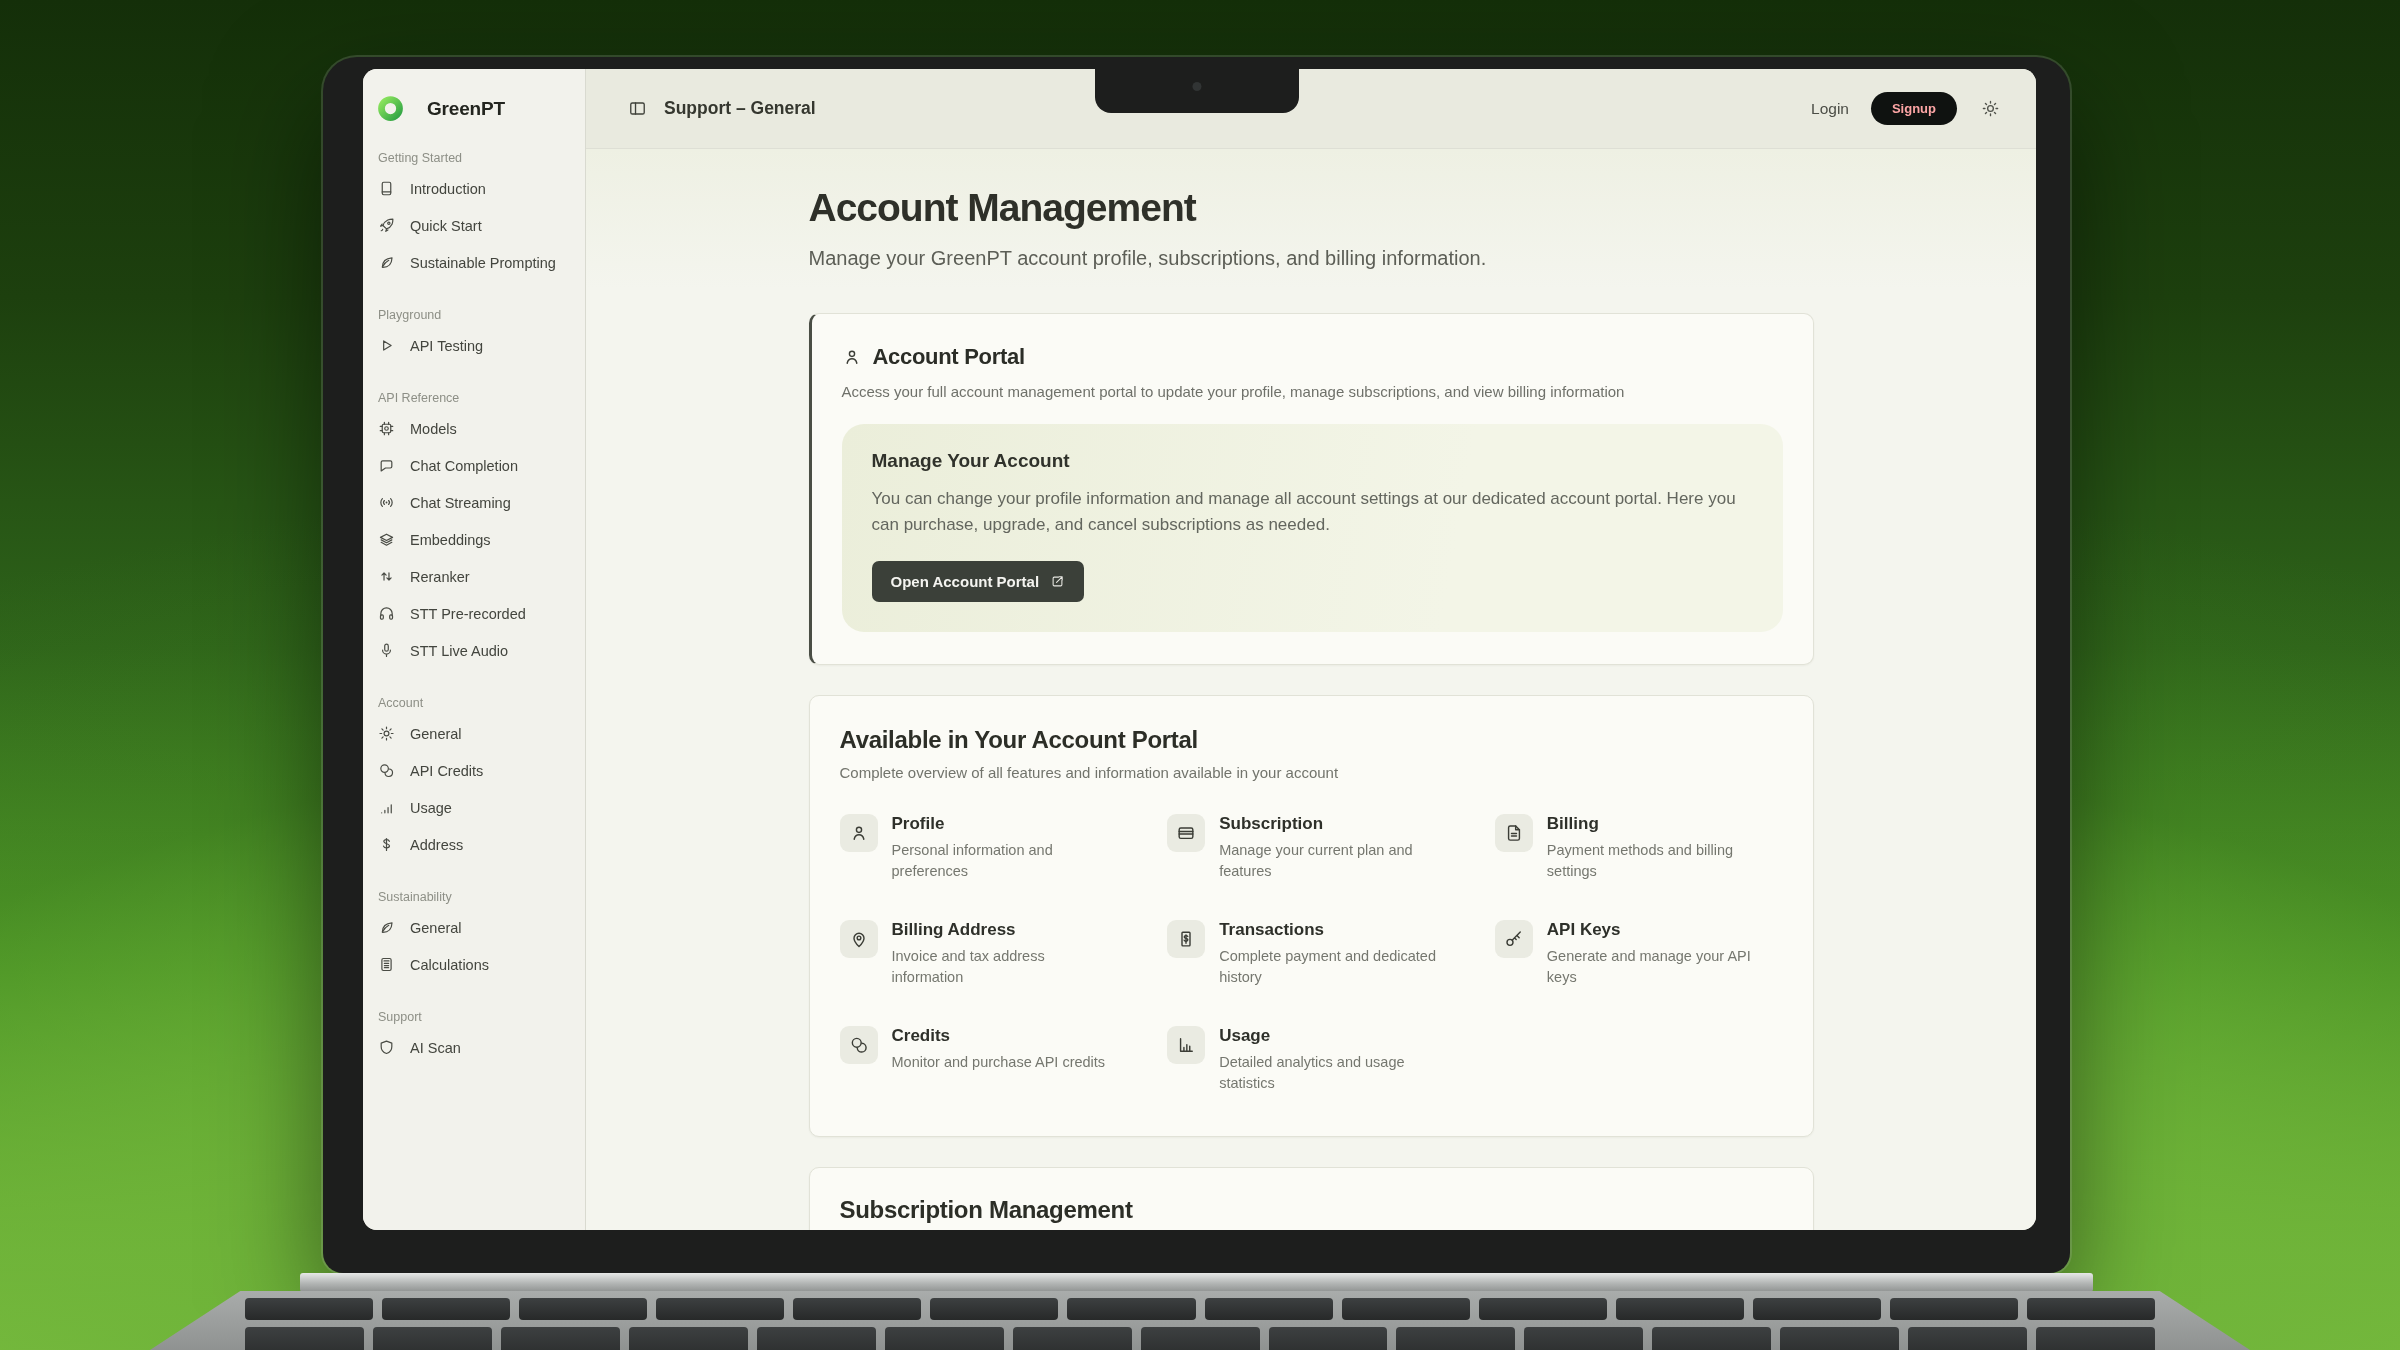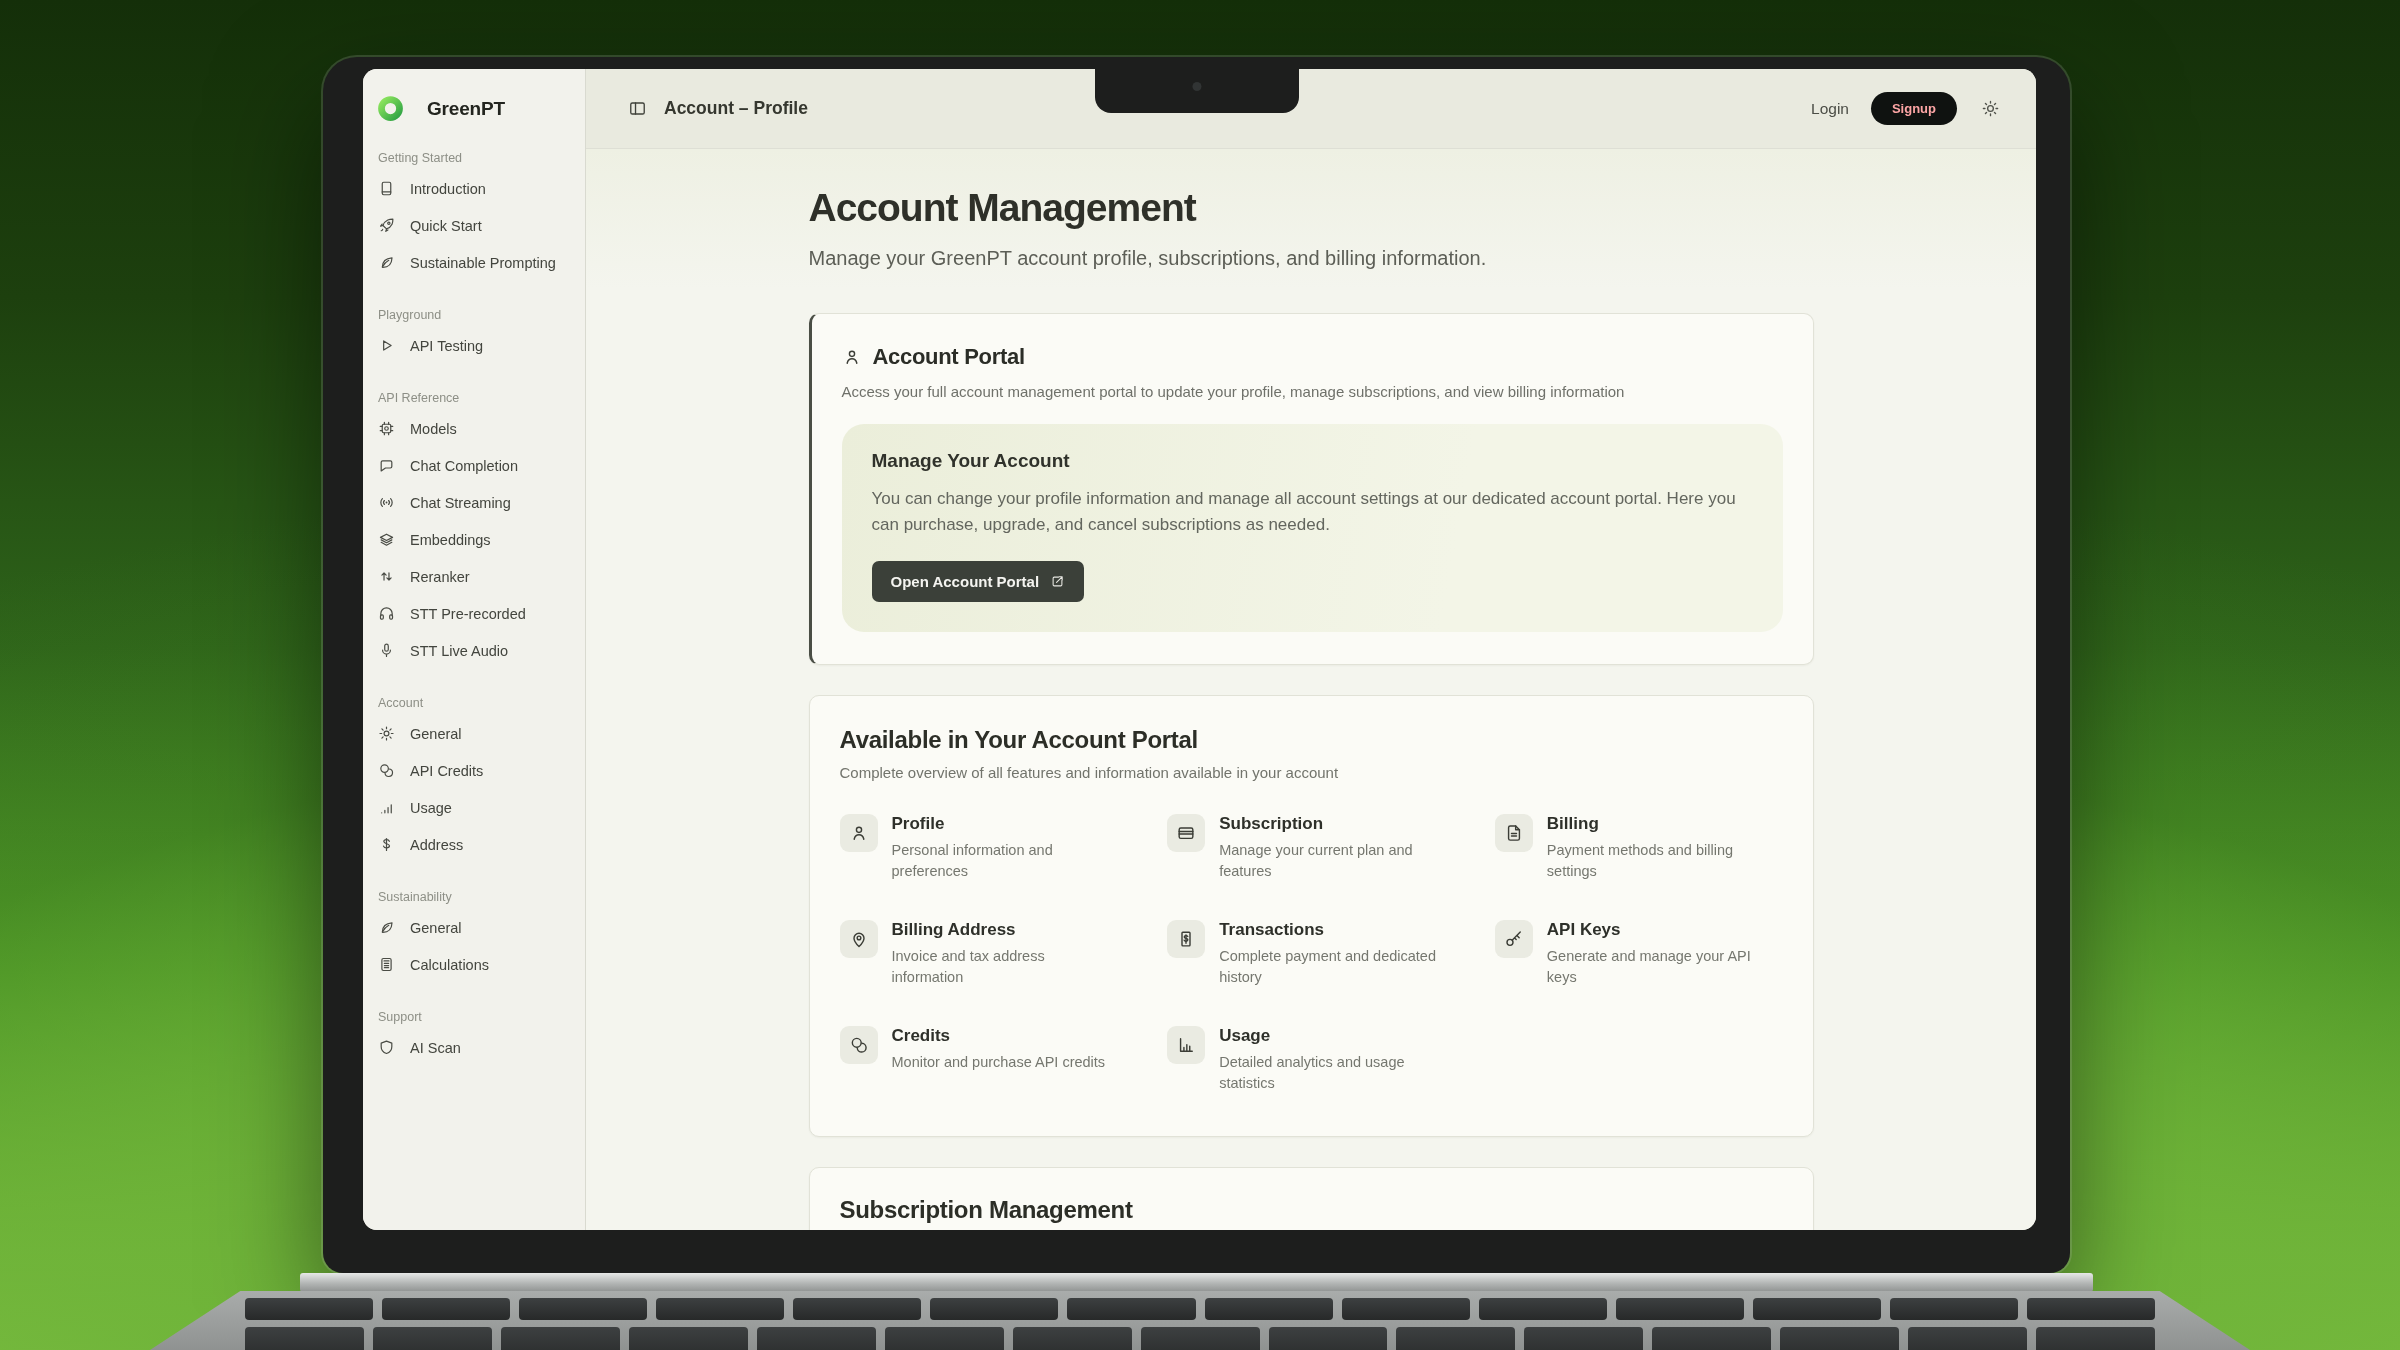--- a/index.html
+++ b/index.html
@@ -283,21 +283,21 @@
       </aside>
 
       <div class="main">
         <header class="topbar">
           <span class="tb-icon">
               <svg viewBox="0 0 24 24" fill="none" stroke="currentColor" stroke-width="1.7" stroke-linecap="round" stroke-linejoin="round">
                 <rect x="3.5" y="5" width="17" height="14" rx="2"></rect>
                 <path d="M9.5 5v14"></path>
               </svg>
             </span>
-          <span class="tb-title">Account – Profile</span>
+          <span class="tb-title">Support – General</span>
           <span class="tb-spacer"></span>
           <span class="tb-login">Login</span>
           <span class="tb-signup">Signup</span>
           <span class="tb-sun">
               <svg viewBox="0 0 24 24" fill="none" stroke="currentColor" stroke-width="1.7" stroke-linecap="round" stroke-linejoin="round">
                 <circle cx="12" cy="12" r="3.6"></circle>
                 <path d="M12 3v2M12 19v2M3 12h2M19 12h2M5.6 5.6L7 7M17 17l1.4 1.4M18.4 5.6L17 7M7 17l-1.4 1.4"></path>
               </svg>
             </span>
         </header>

